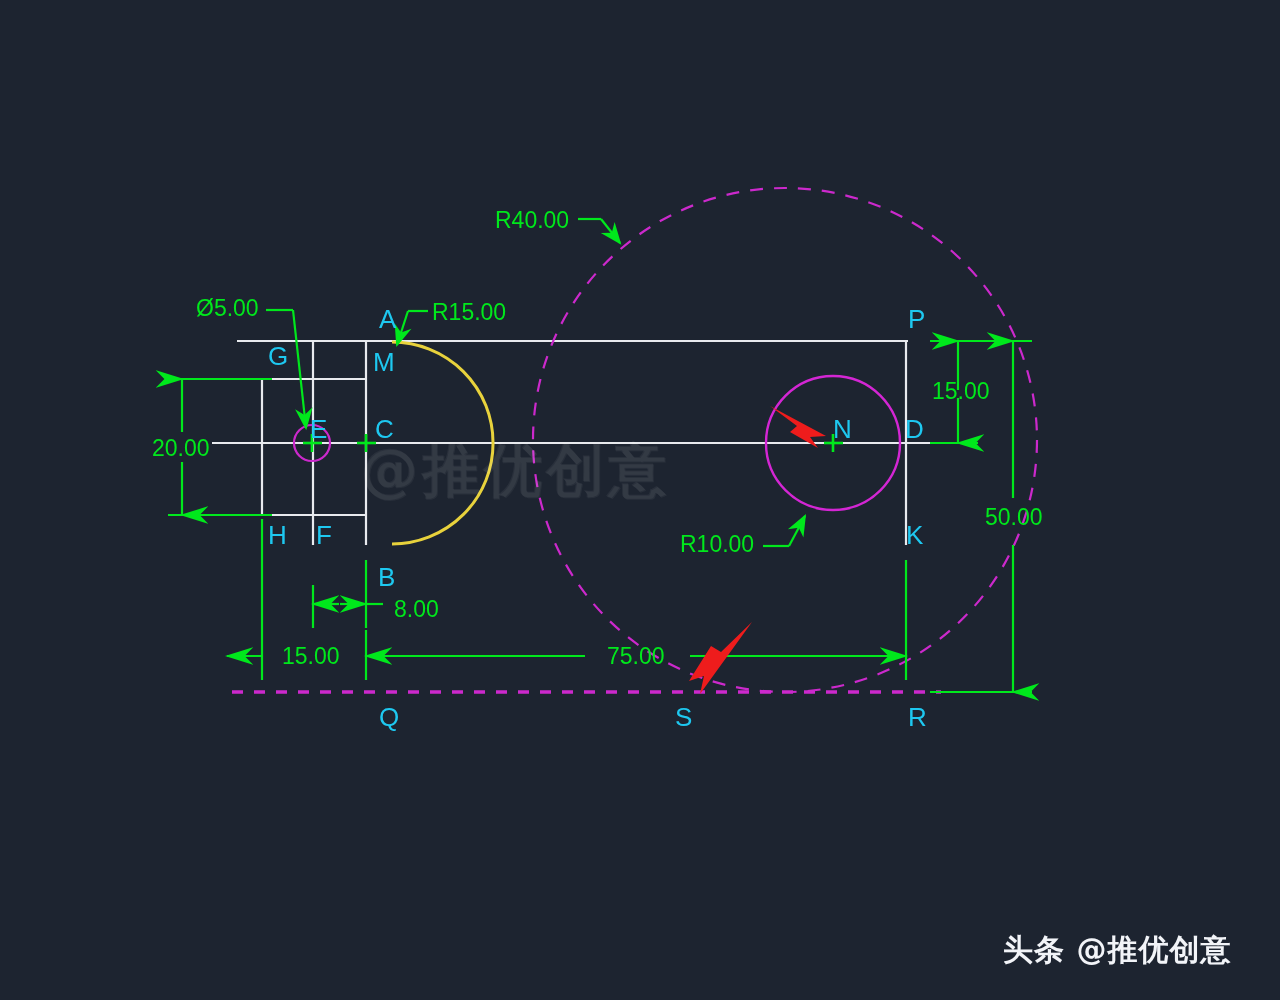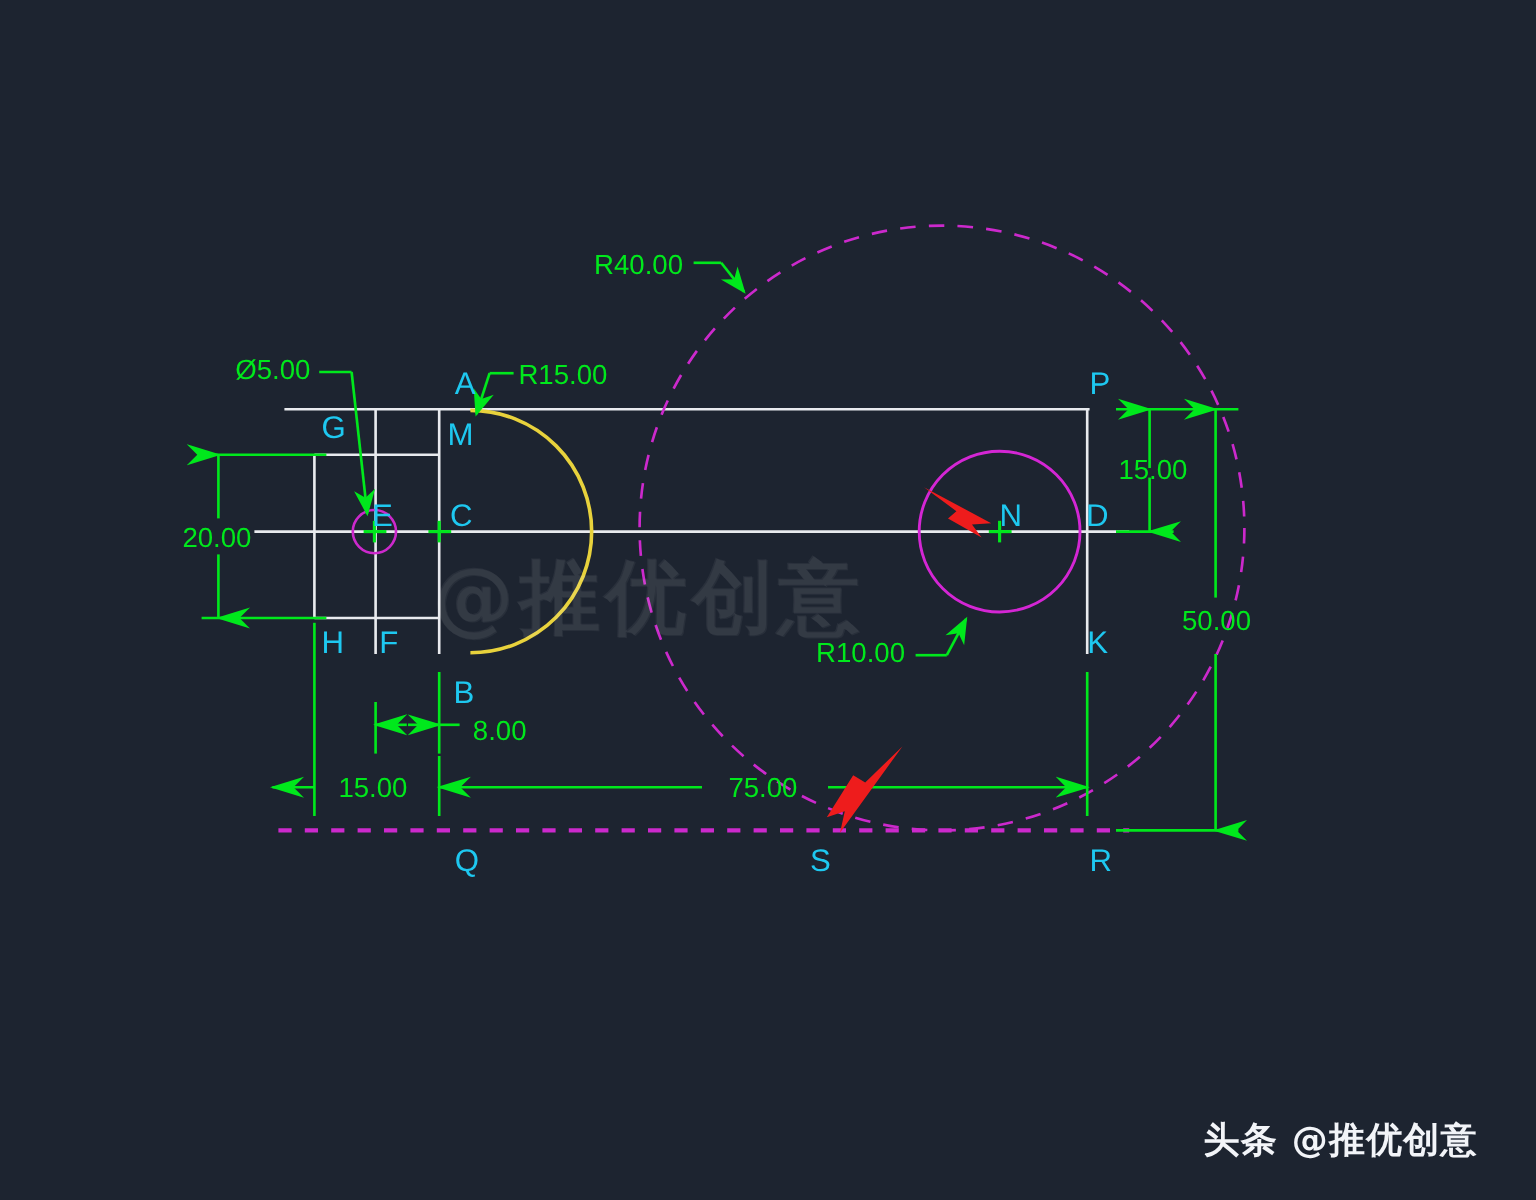--- a/index.html
+++ b/index.html
@@ -23,22 +23,22 @@
     position: absolute;
     left: 0;
     top: 0;
     width: 1280px;
     height: 1000px;
     display: block;
   }
   .wm-center {
     position: absolute;
     left: 360px;
-    top: 453px;
-    font-size: 68px;
+    top: 432px;
+    font-size: 58px;
     font-weight: bold;
     color: rgba(255,255,255,0.055);
     text-shadow: 1px 1px 0 rgba(255,255,255,0.05);
     letter-spacing: 4px;
     white-space: nowrap;
     pointer-events: none;
     user-select: none;
     font-family: "DejaVu Sans", sans-serif;
   }
   .wm-corner {

